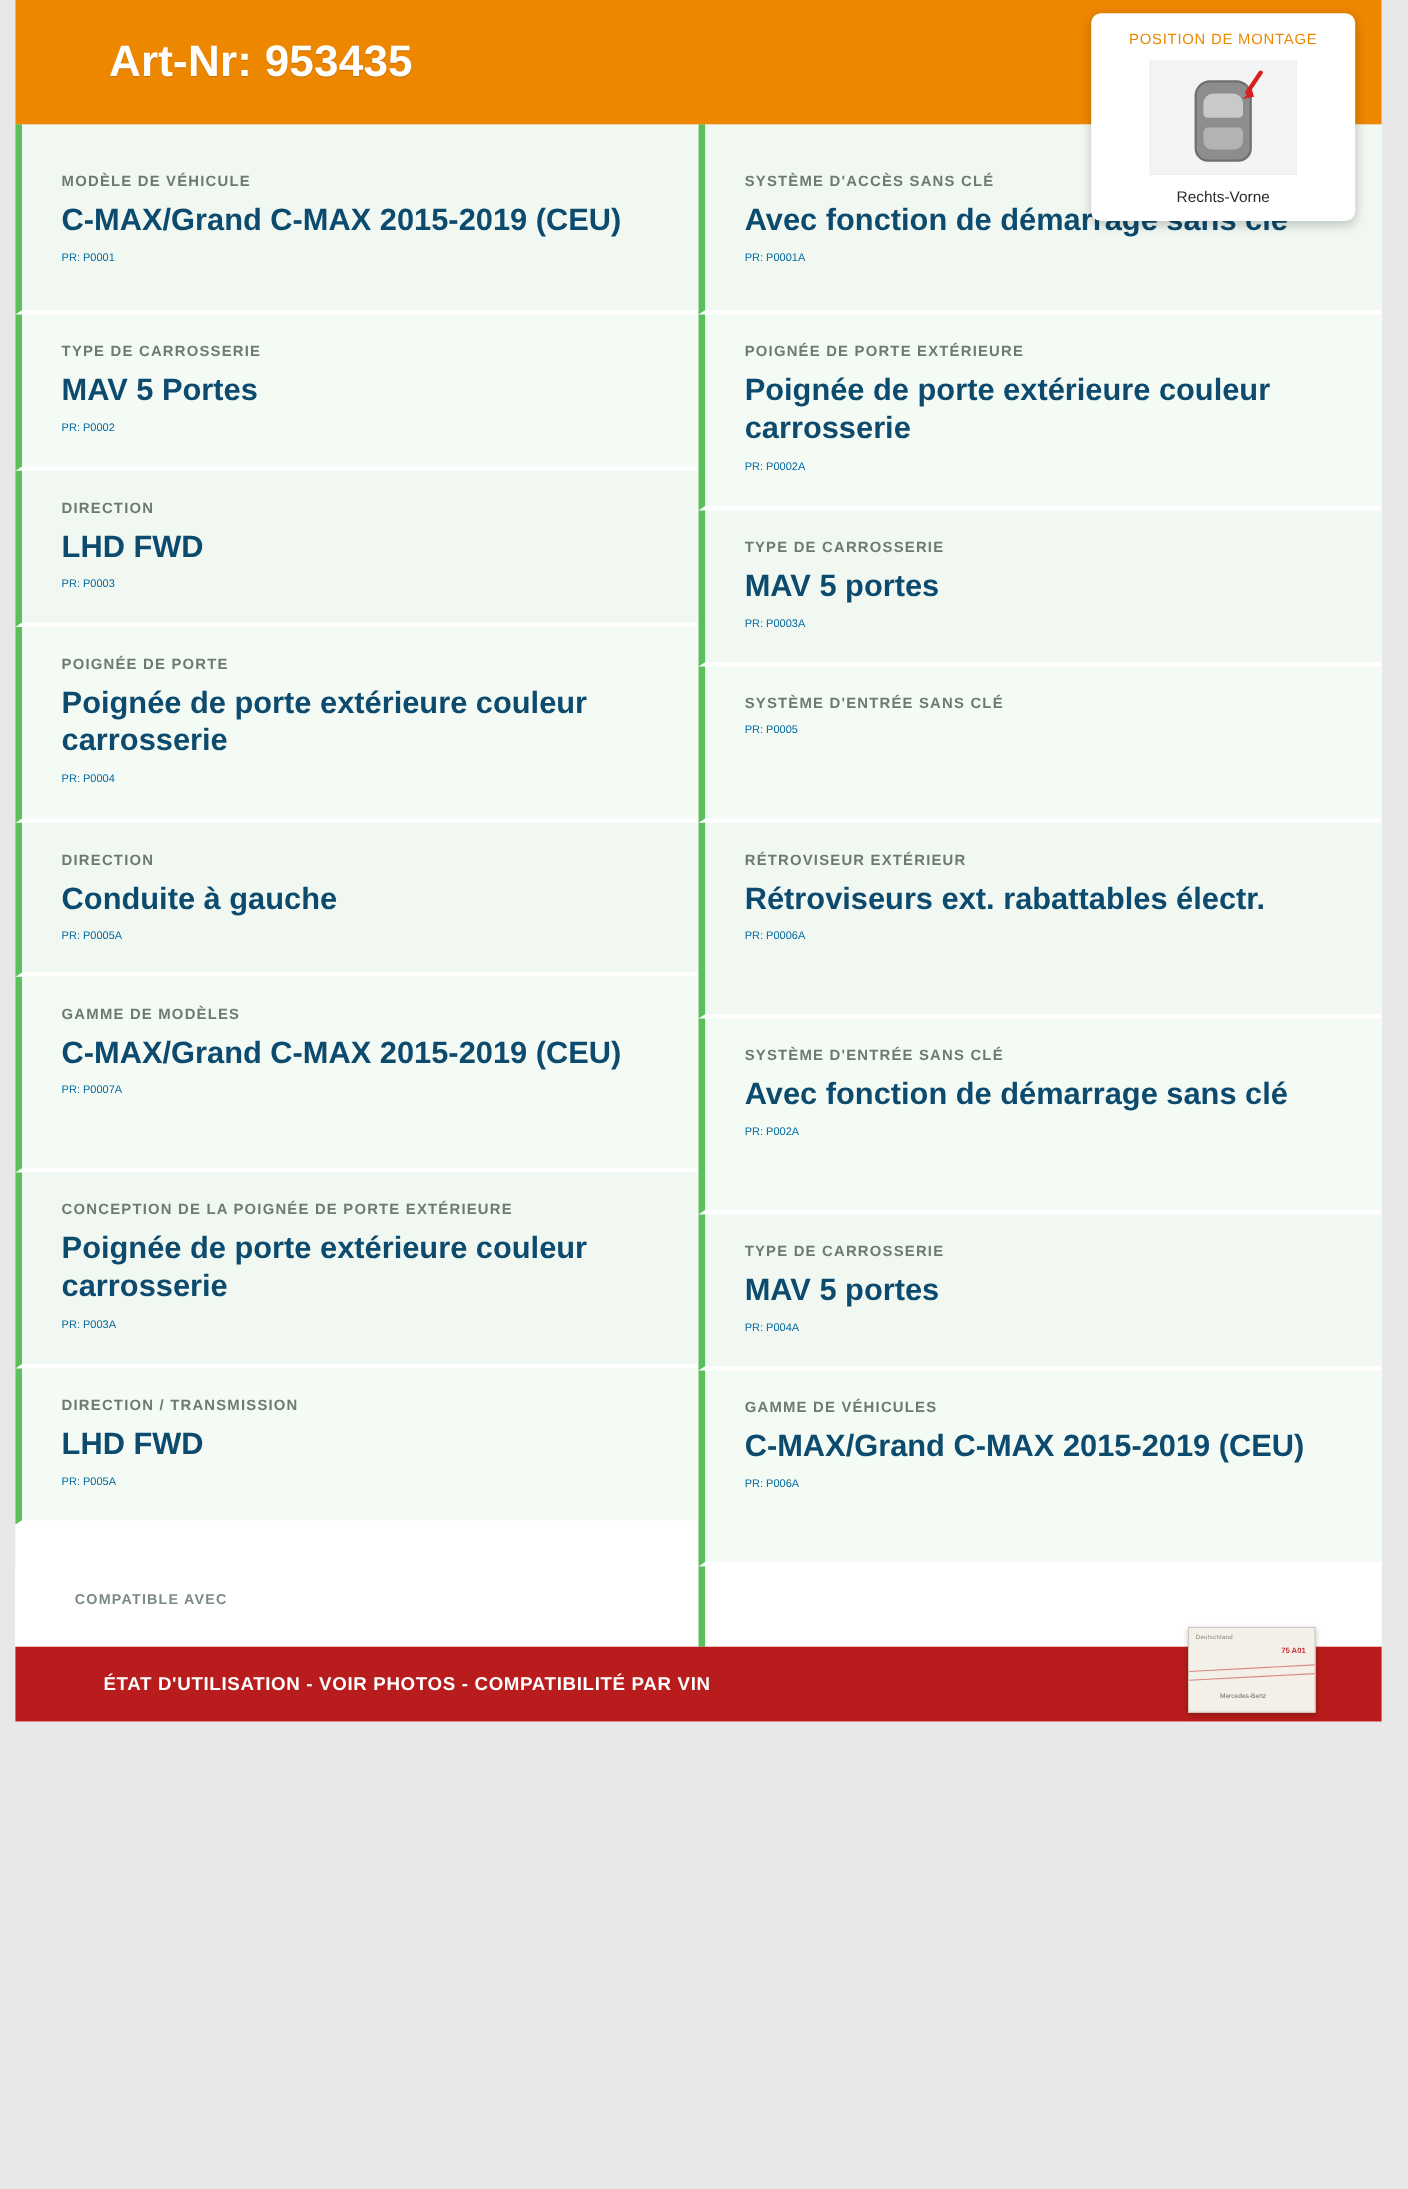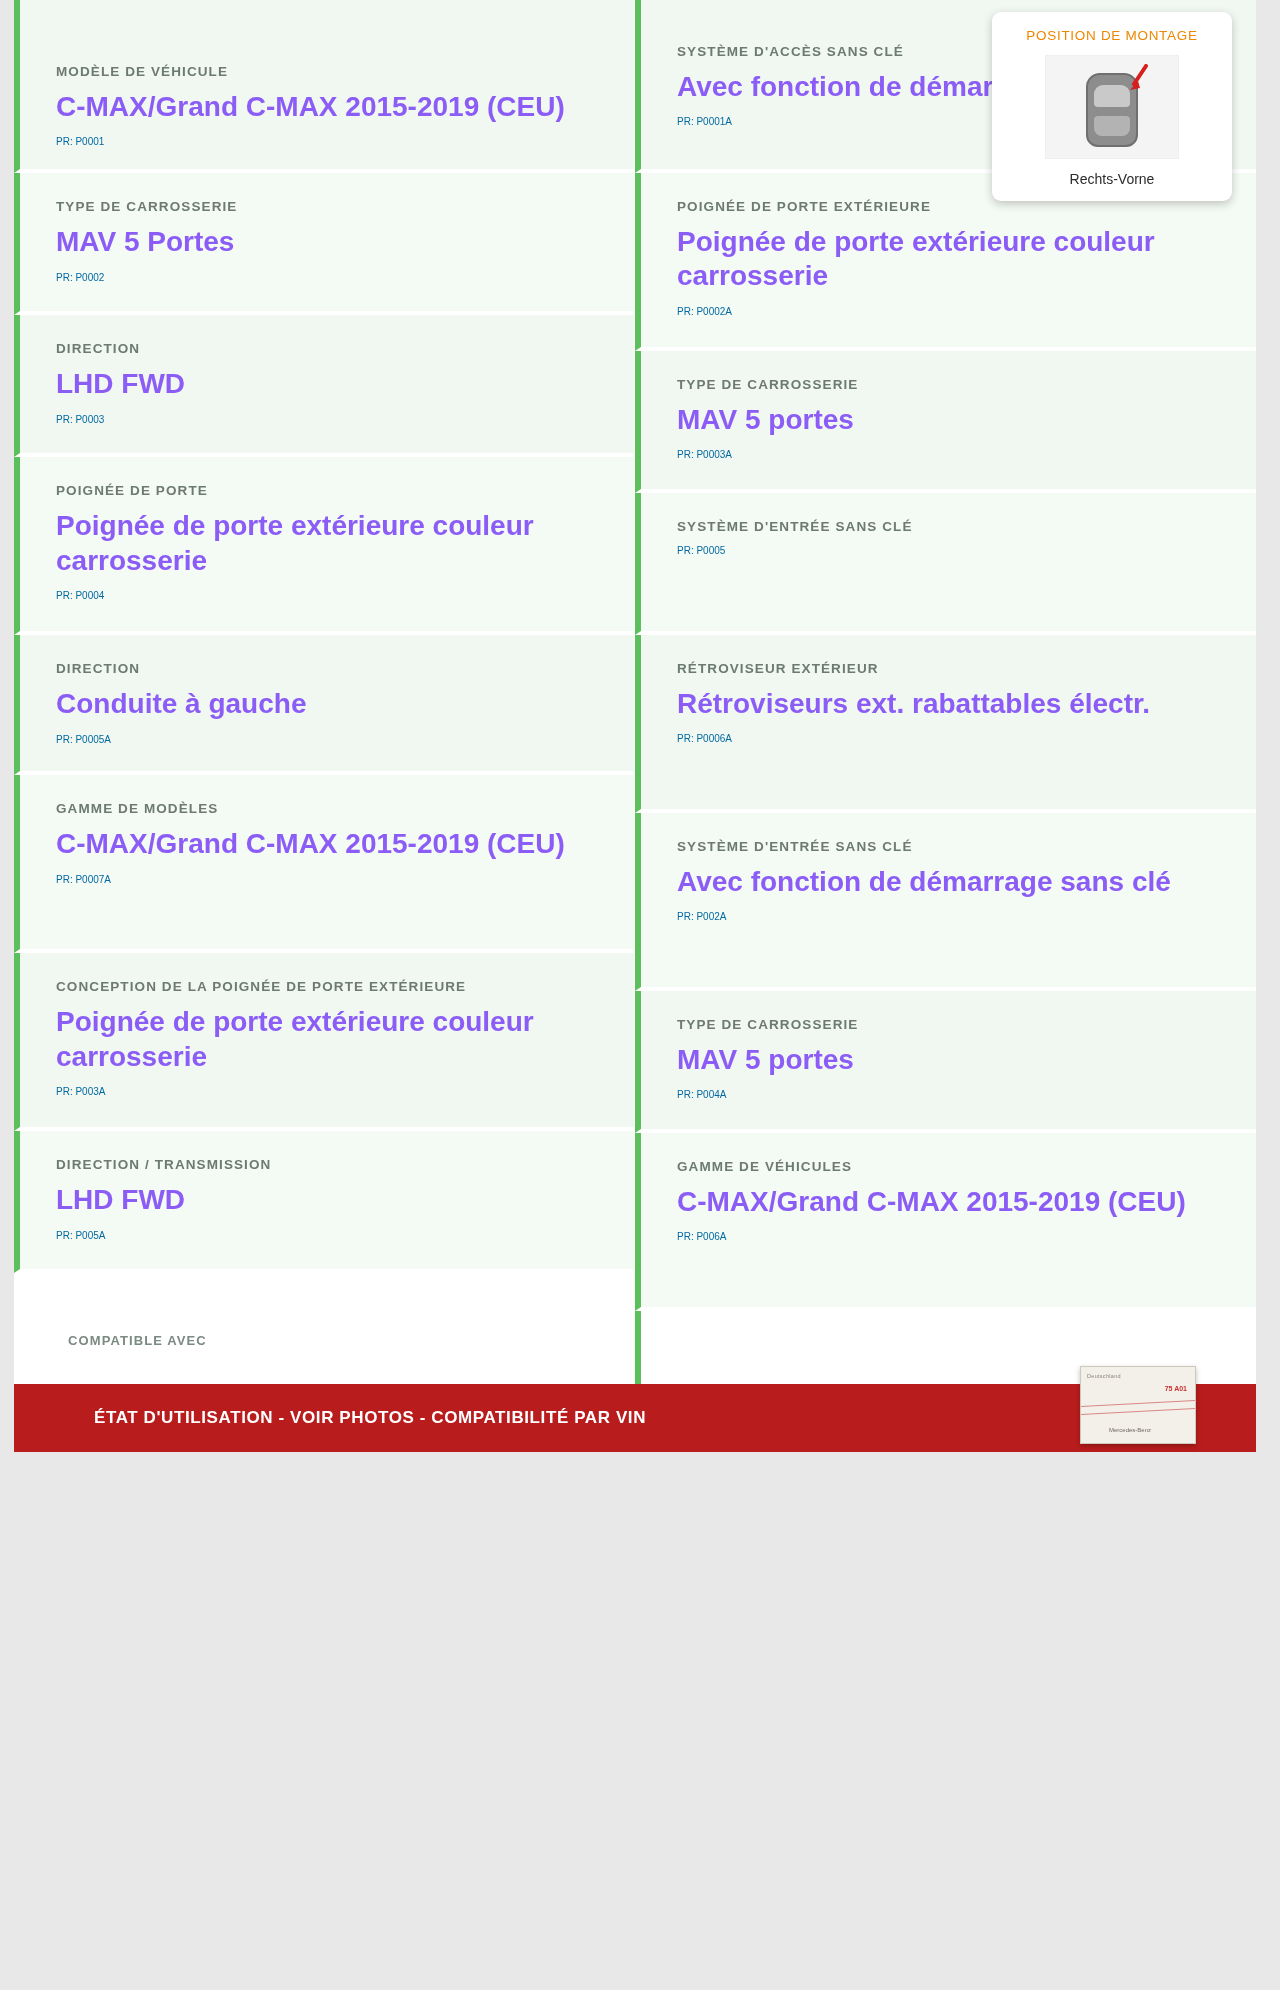--- a/index.html
+++ b/index.html
@@ -123,21 +123,21 @@
     letter-spacing: 1.1px;
     color: #6c7a72;
     font-weight: bold;
     text-transform: uppercase;
     margin-bottom: 11px;
   }
   .spec-value {
     font-size: 28px;
     line-height: 1.23;
     font-weight: bold;
-    color: #8b5cf6;
+    color: #0c4a6e;
     margin-bottom: 12px;
   }
   .spec-pr {
     font-size: 10px;
     color: #0369a1;
   }
   
   .compat-row { display: flex; width: 100%; }
   .compat {
     width: 50%;
@@ -225,37 +225,40 @@
     text-align: center;
     line-height: 1.3;
   }
 </style>
 </head>
 <body>
 
 <div class="page">
   <div class="sheet">
 
+    <div class="header">
+      <div class="header-title">Art-Nr: 953435</div>
+    </div>
 
     <div class="mount-card">
       <div class="mount-title">POSITION DE MONTAGE</div>
       <div class="mount-img">
         <div class="car"></div>
         <svg class="arrow" viewBox="0 0 26 30">
           <path d="M20 2 L8 20" stroke="#d61f1f" stroke-width="4" fill="none" stroke-linecap="round"></path>
           <path d="M4 26 L12 17 L14 24 Z" fill="#d61f1f"></path>
         </svg>
       </div>
       <div class="mount-caption">Rechts-Vorne</div>
     </div>
 
     <div class="grid">
       <div class="col col-left">
 
-        <div class="spec" style="padding-top:64px;min-height:173px">
+        <div class="spec" style="padding-top:44px;min-height:173px">
           <div class="spec-label">MODÈLE DE VÉHICULE</div>
           <div class="spec-value">C-MAX/Grand C-MAX 2015-2019 (CEU)</div>
           <div class="spec-pr">PR: P0001</div>
         </div>
 
         <div class="spec alt" style="min-height:142px">
           <div class="spec-label">TYPE DE CARROSSERIE</div>
           <div class="spec-value">MAV 5 Portes</div>
           <div class="spec-pr">PR: P0002</div>
         </div>

